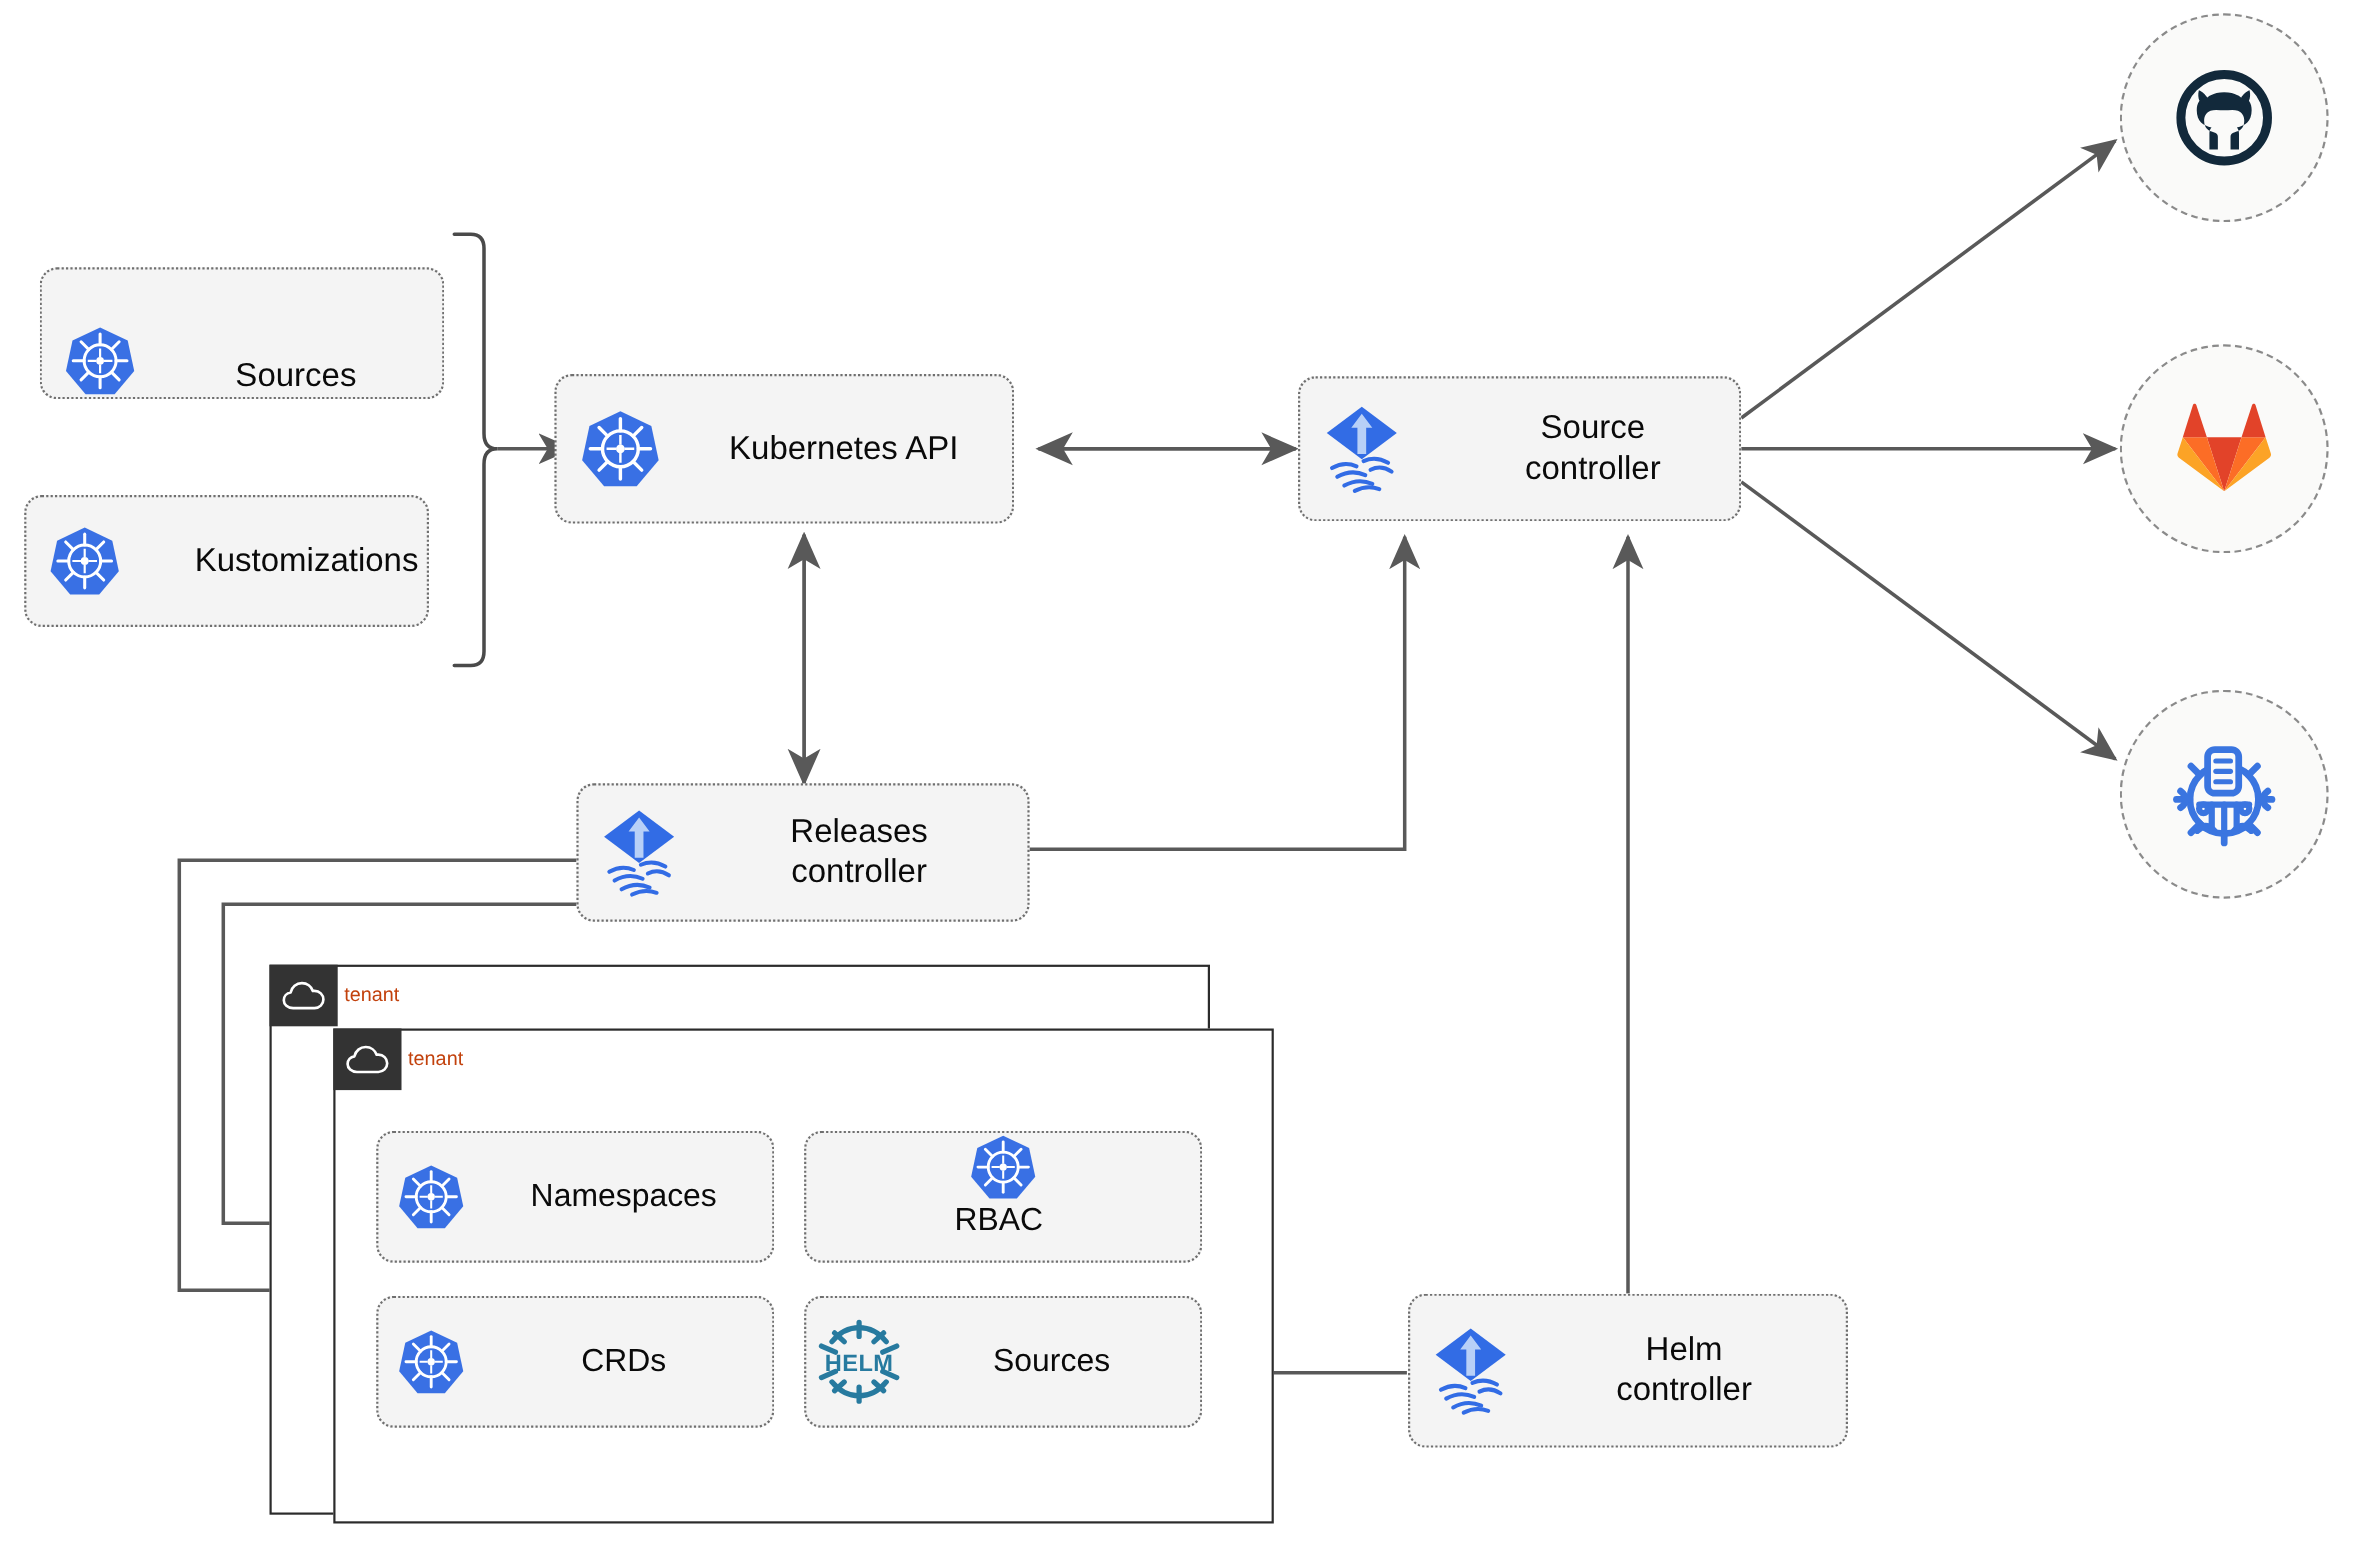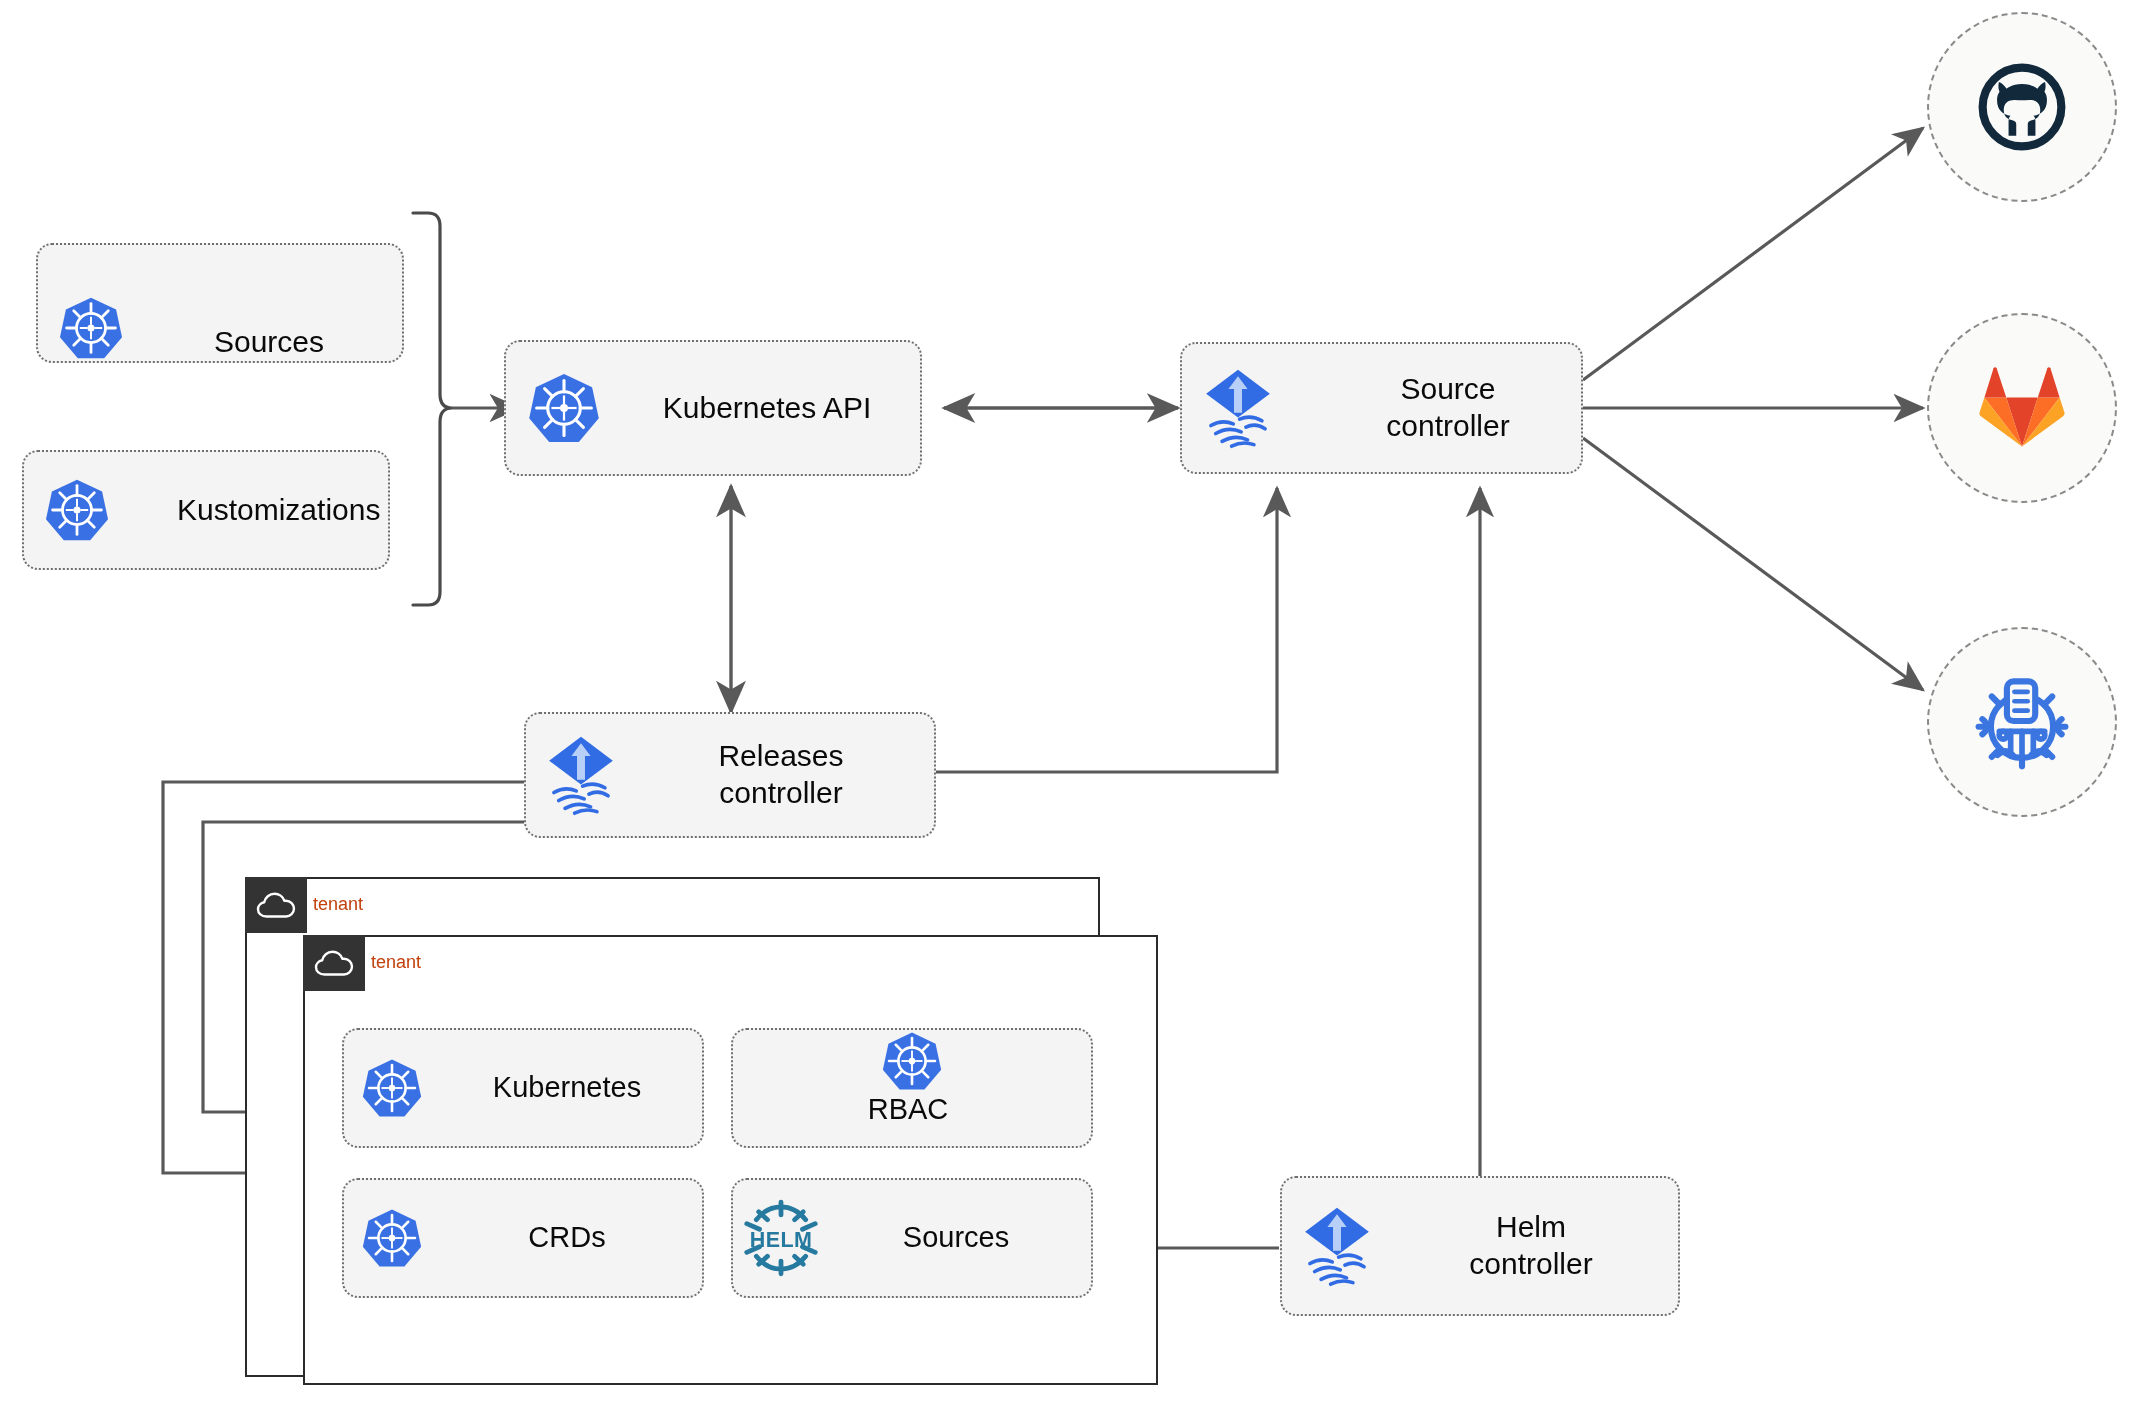--- a/index.html
+++ b/index.html
@@ -292,21 +292,21 @@
             <path d="M34.4 65.6 L23.8 76.2"></path>
         </g>
         <g fill="none" stroke="#ffffff" stroke-width="3">
           <path d="M50 33 L50 45"></path>
             <path d="M50 55 L50 67"></path>
           <path d="M33 50 L45 50"></path>
             <path d="M55 50 L67 50"></path>
         </g>
       </svg>
     </div>
-    <div class="lbl">Kubernetes</div>
+    <div class="lbl">Namespaces</div>
   </div>
 
   <div class="node small" style="left:731px; top:1028px; width:362px; height:120px;flex-direction:column;">
     <div class="ico" style="width:96px;">
       <svg class="svgbox" width="62" height="62" viewBox="0 0 100 100" xmlns="http://www.w3.org/2000/svg">
         <path d="M50 4 L88 22 L97 64 L70 96 L30 96 L3 64 L12 22 Z" fill="#3970e4"></path>
         <g fill="none" stroke="#ffffff" stroke-width="4.2" stroke-linecap="round">
           <circle cx="50" cy="50" r="22"></circle>
           <circle cx="50" cy="50" r="5.4" fill="#ffffff" stroke="none"></circle>
           <path d="M50 28 L50 13"></path>

